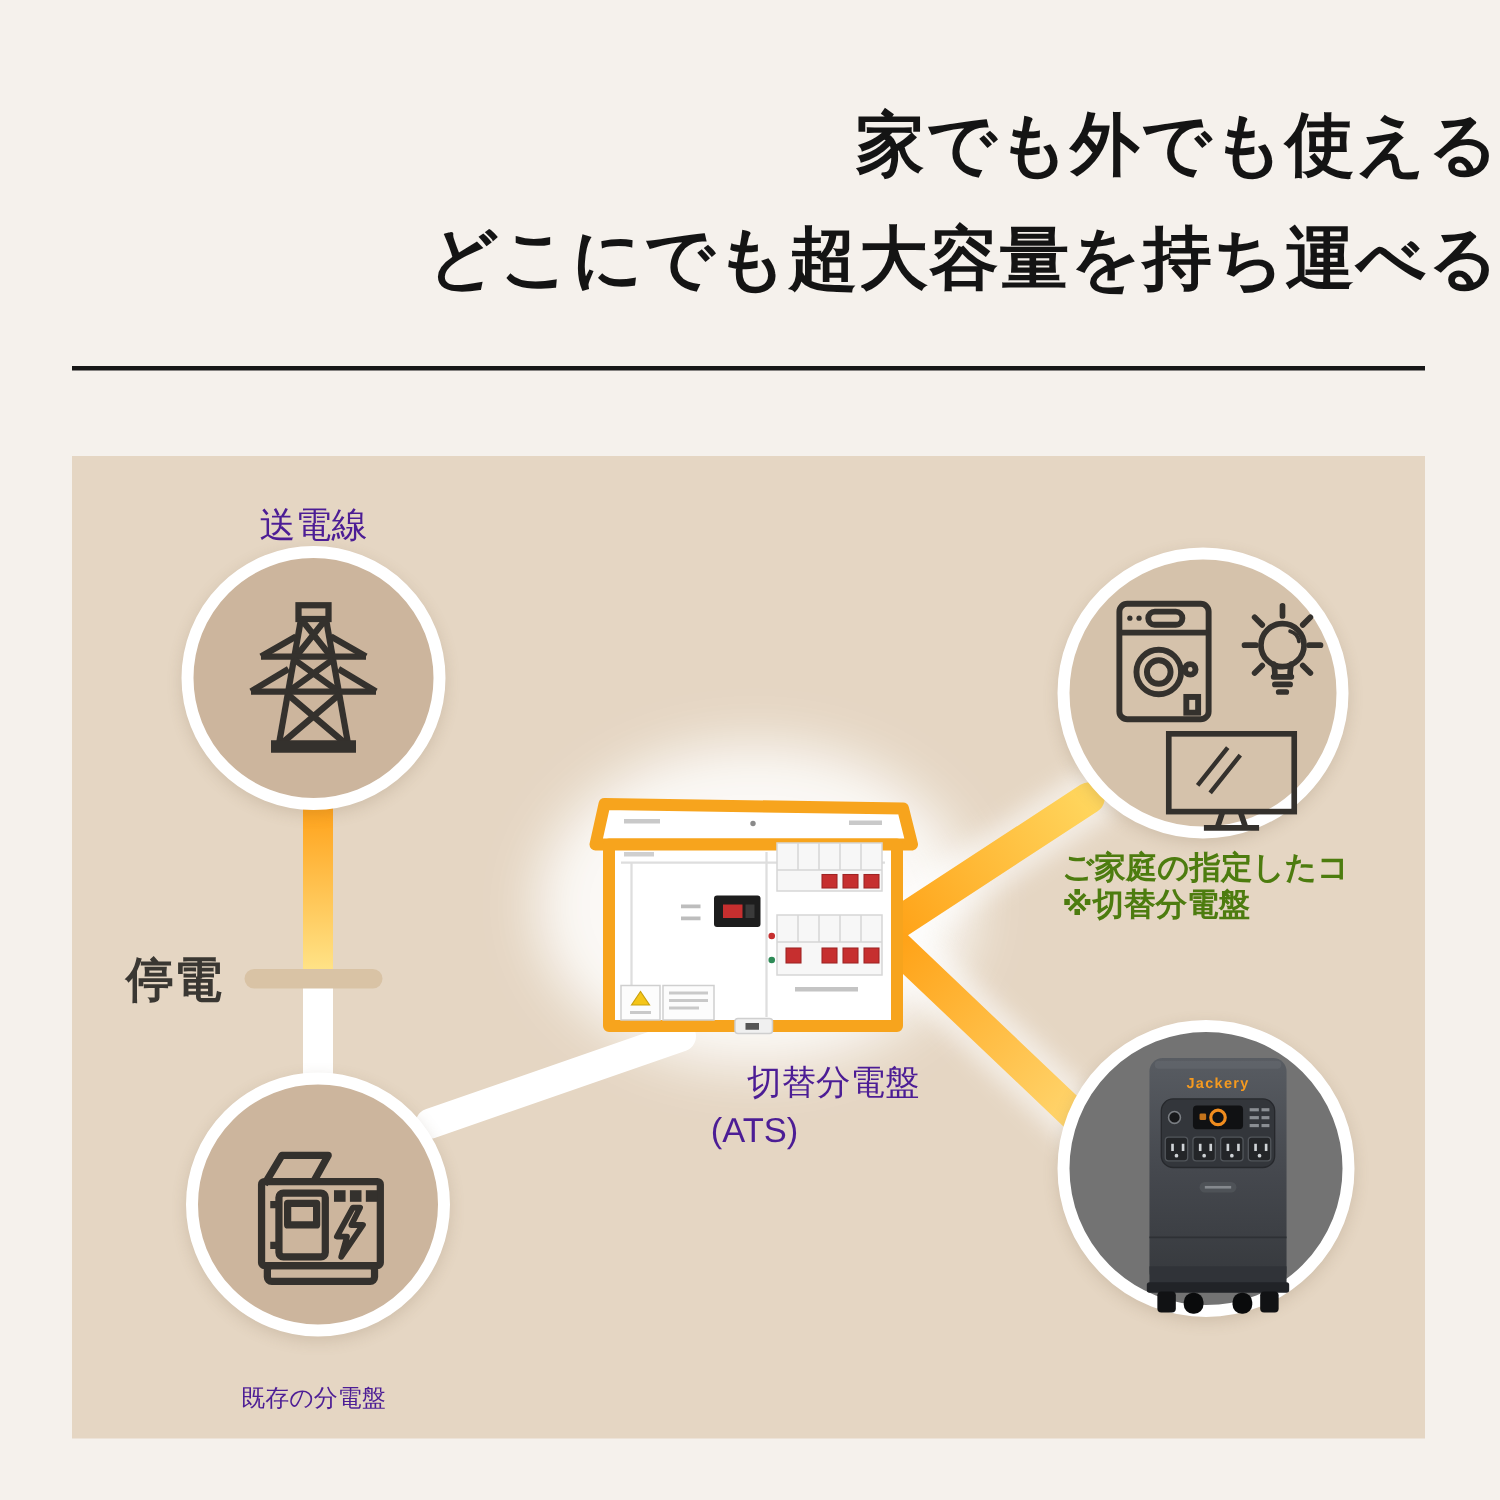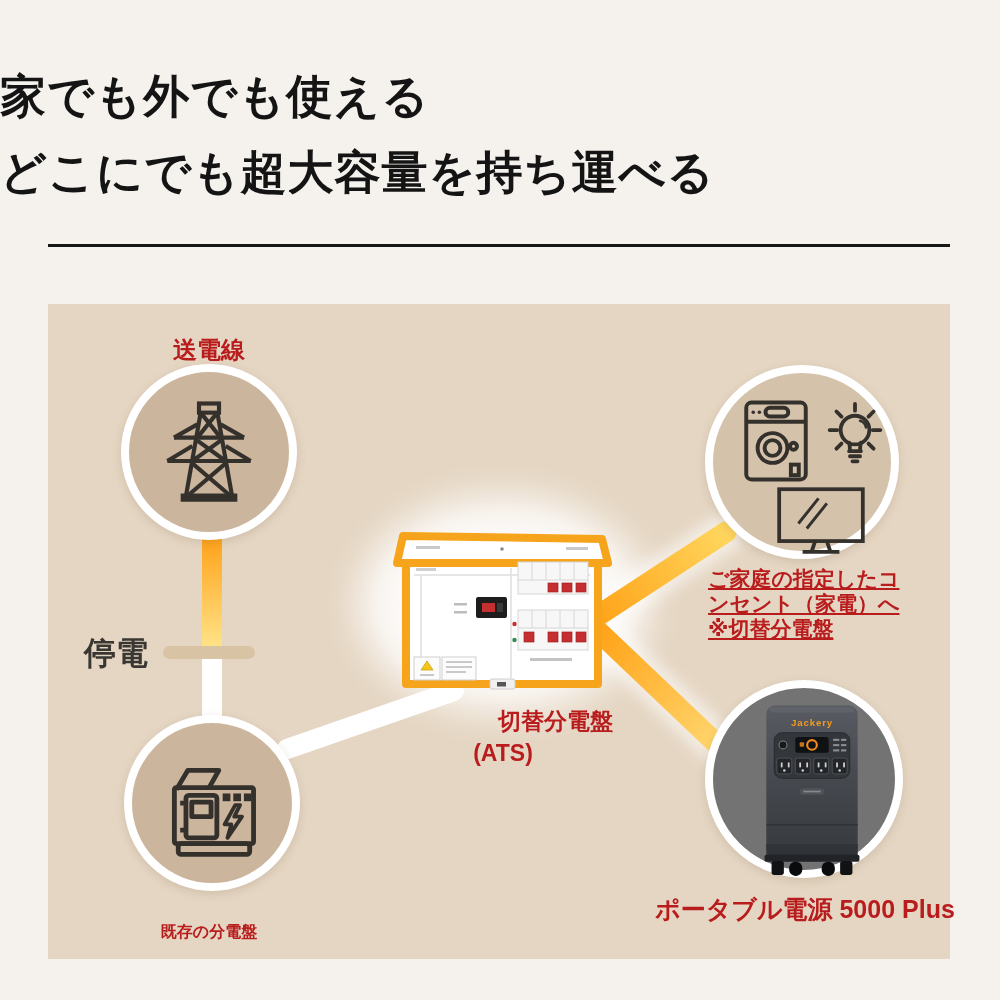--- a/index.html
+++ b/index.html
@@ -1,47 +1,47 @@
 <!DOCTYPE html>
 <html><head>
 <meta charset="utf-8">
 <style>
   * { margin:0; padding:0; box-sizing:border-box; }
   html,body { width:1000px; height:1000px; }
   body { font-family:"Liberation Sans","DejaVu Sans",sans-serif; background:#f5f1ec; }
   .canvas { position:relative; width:1000px; height:1000px; background:#f5f1ec; overflow:hidden; }
 
-  .title-line { position:absolute; left:0; width:1000px; text-align:left;
+  .title-line { position:absolute; left:0; width:1000px; text-align:right;
                 font-weight:900; font-size:46px; color:#141414; letter-spacing:1px; }
   .title-1 { top:66px; }
   .title-2 { top:142px; }
 
   .divider { position:absolute; left:48px; top:244px; width:902px; height:3px; background:#171717; }
 
   .diagram { position:absolute; left:48px; top:304px; width:902px; height:655px; background:#e5d6c3; }
 
   .lines-svg { position:absolute; left:48px; top:304px; width:902px; height:655px; }
 
   .node-circle { position:absolute; border-radius:50%; border:8px solid #ffffff;
                  box-shadow:0 3px 10px rgba(110,90,60,.18); }
   .c-transmission { left:121px; top:364px; width:176px; height:176px; background:#ccb59d; }
   .c-existing     { left:124px; top:715px; width:176px; height:176px; background:#ccb59d; }
   .c-outlets      { left:705px; top:365px; width:194px; height:194px; background:#d5c2ab; }
   .c-portable     { left:705px; top:680px; width:198px; height:198px; background:#737373; }
 
   .node-circle svg { position:absolute; }
 
-  .lbl { position:absolute; color:#b91c1c; font-weight:bold; white-space:nowrap; }
+  .lbl { position:absolute; color:#4c1d95; font-weight:normal; white-space:nowrap; }
   .lbl-transmission { left:0px; top:334px; width:418px; text-align:center; font-size:24px; }
   .lbl-outage { left:84px; top:632px; font-size:32px; font-weight:900; color:#3a3732; }
   .lbl-existing { left:0px; top:922px; width:418px; text-align:center; font-size:16px; }
   .lbl-ats-1 { left:393px; top:706px; width:220px; text-align:right; font-size:23px; }
   .lbl-ats-2 { left:393px; top:740px; width:220px; text-align:center; font-size:23px; }
   .lbl-outlets { position:absolute; left:708px; top:566px; font-size:21px; font-weight:bold;
-                 color:#b91c1c; line-height:25px;text-decoration:underline; }
+                 color:#4d7c0f; line-height:25px; }
   .lbl-portable { left:650px; top:893px; width:310px; text-align:center; font-size:25px; }
 
   .ats-svg { position:absolute; left:390px; top:518px; width:225px; height:175px; }
   .ps-svg  { position:absolute; left:41px; top:12px; width:116px; height:176px; }
 </style>
 </head>
 <body>
 
 <div class="canvas">
 
@@ -227,21 +227,20 @@
     <svg viewBox="0 0 110 86" style="left:62px; top:112px; width:92px; height:72px;">
       <g fill="none" stroke="#34312d" stroke-width="4.5">
         <rect x="5" y="5" width="100" height="62"></rect>
         <path d="M28,46 L52,16 M38,52 L62,22" stroke-width="3.5"></path>
         <path d="M48,67 L44,79 M62,67 L66,79 M33,80 H77"></path>
       </g>
     </svg>
   </div>
   <div class="lbl-outlets">
     <div>ご家庭の指定したコ</div>
-    <div>ンセント（家電）へ</div>
     <div>※切替分電盤</div>
   </div>
 
   <div class="node-circle c-portable">
     <svg class="ps-svg" viewBox="0 0 132 200">
       <defs>
         <linearGradient id="psBody" x1="0" y1="0" x2="0" y2="1">
           <stop offset="0" stop-color="#585c62"></stop>
             <stop offset="0.5" stop-color="#45484e"></stop>
             <stop offset="1" stop-color="#36393d"></stop>
@@ -287,15 +286,14 @@
       <rect x="56" y="103" width="20" height="2" fill="#85898e"></rect>
       <line x1="14" y1="142" x2="118" y2="142" stroke="#2e3135" stroke-width="1.5"></line>
       <rect x="14" y="164" width="104" height="14" fill="#303338"></rect>
       <rect x="12" y="176" width="108" height="8" rx="2" fill="#212327"></rect>
       <rect x="20" y="183" width="14" height="16" rx="3" fill="#111214"></rect>
       <rect x="98" y="183" width="14" height="16" rx="3" fill="#111214"></rect>
       <rect x="40" y="184" width="15" height="16" rx="7" fill="#0a0b0c"></rect>
       <rect x="77" y="184" width="15" height="16" rx="7" fill="#0a0b0c"></rect>
     </svg>
   </div>
-  <div class="lbl lbl-portable">ポータブル電源 5000 Plus</div>
 
 </div>
 
 </body></html>

